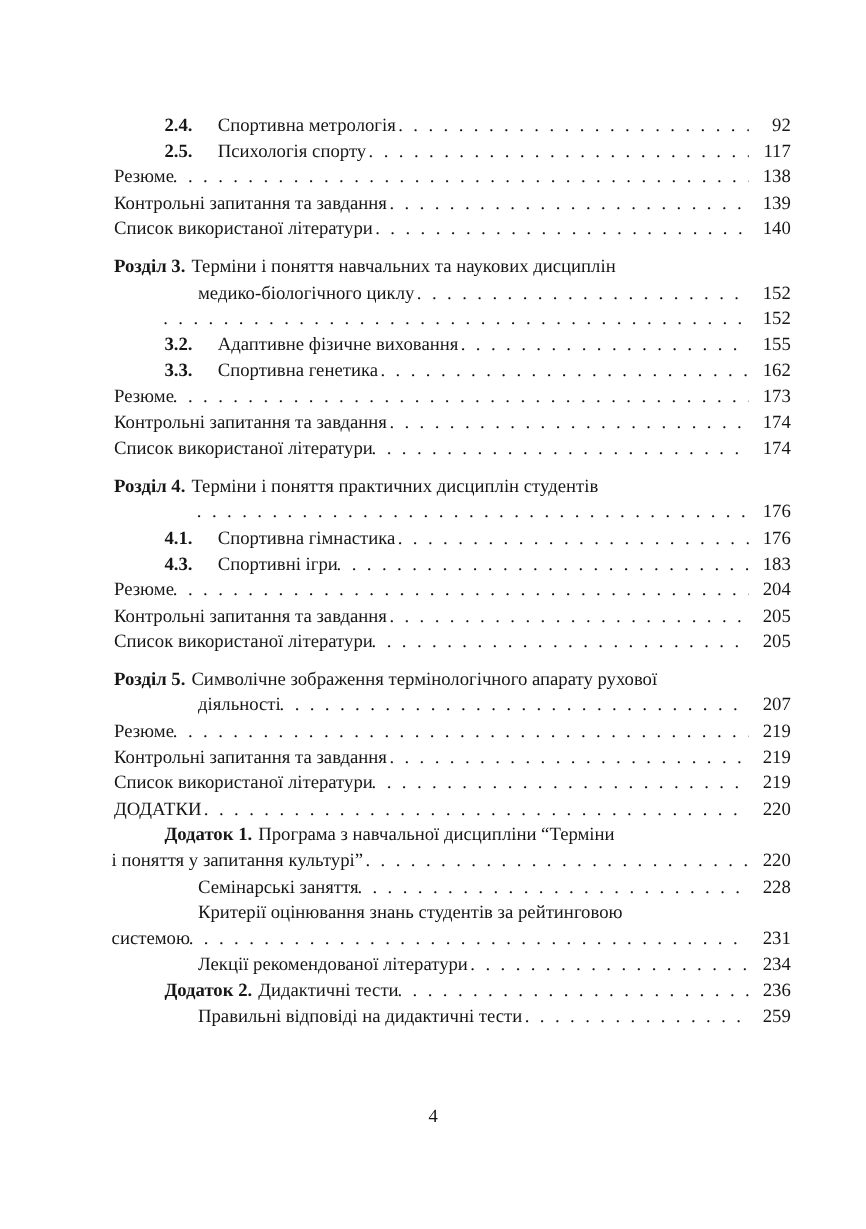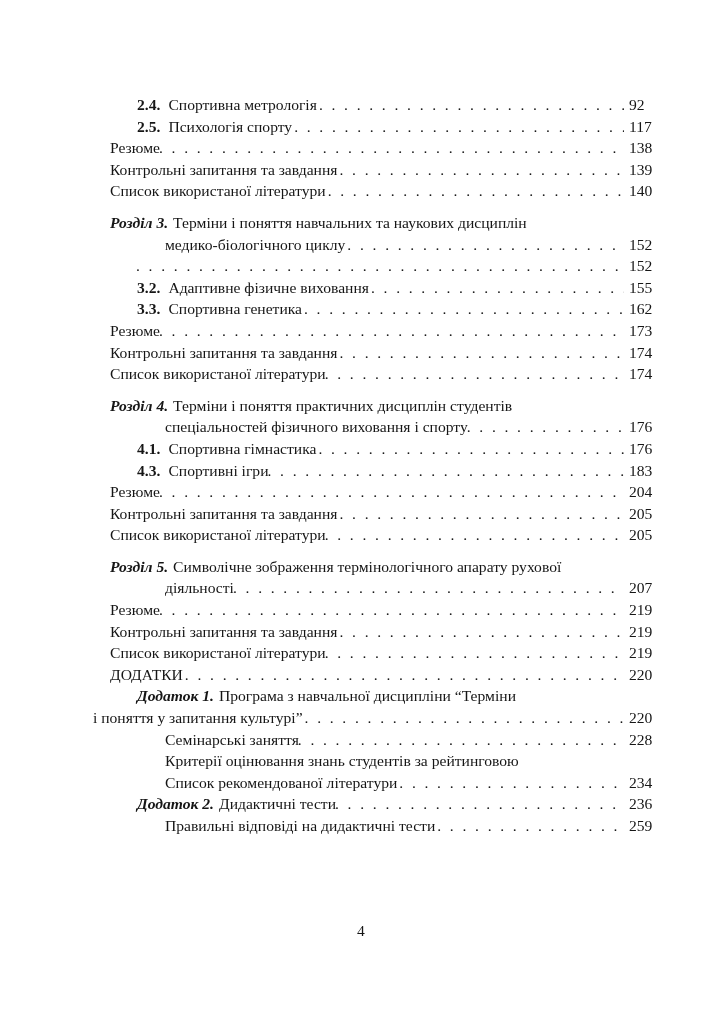--- a/index.html
+++ b/index.html
@@ -58,37 +58,36 @@
   .entry .leader::after {
     content: ". . . . . . . . . . . . . . . . . . . . . . . . . . . . . . . . . . . . . . . . . . . . . . . . . . . . . . . . . . . . . . . . . . . . . . . .";
   }
   .entry.tight .leader {
     margin-left: -1px;
   }
 
   .entry .pageno {
     flex: 0 0 auto;
     width: 30px;
-    text-align: left;
+    text-align: right;
     margin-left: 4px;
   }
 
   
   .num {
     font-weight: bold;
-    margin-right: 8px;
+    margin-right: 21px;
   }
   .chapnum {
     font-weight: bold;
     margin-right: 5px;
-    font-style: italic;
-  }
-
-  
-  .lvl0  { margin-left: 17px; }
+  }
+
+  
+  .lvl0  { margin-left: 2px; }
   .lvl1  { margin-left: 44px; }
   .lvl2  { margin-left: 72px; }
 
   
   .cont-ind { margin-left: 72px; }
   .cont-flush { margin-left: 0px; }
 
   
   .firstline {
     font-size: 15.6px;
@@ -189,21 +188,20 @@
     <div class="entry lvl0 tight">
       <span class="label">Список використаної літератури</span>
       <span class="leader"></span>
       <span class="pageno">174</span>
     </div>
 
     <div class="blockgap"></div>
 
     <div class="firstline lvl0"><span class="chapnum">Розділ 4.</span><span>Терміни і поняття практичних дисциплін студентів</span></div>
     <div class="entry cont-ind tight">
-      <span class="label">спеціальностей фізичного виховання і спорту</span>
       <span class="leader"></span>
       <span class="pageno">176</span>
     </div>
 
     <div class="entry lvl1">
       <span class="label"><span class="num">4.1.</span><span>Спортивна гімнастика</span></span>
       <span class="leader"></span>
       <span class="pageno">176</span>
     </div>
 
@@ -273,23 +271,28 @@
     </div>
 
 
     <div class="entry lvl2 tight">
       <span class="label">Семінарські заняття</span>
       <span class="leader"></span>
       <span class="pageno">228</span>
     </div>
 
     <div class="firstline lvl2"><span>Критерії оцінювання знань студентів за рейтинговою</span></div>
+    <div class="entry cont-flush tight">
+      <span class="label">системою</span>
+      <span class="leader"></span>
+      <span class="pageno">231</span>
+    </div>
 
     <div class="entry lvl2">
-      <span class="label">Список рекомендованої літератури</span>
+      <span class="label">Лекції рекомендованої літератури</span>
       <span class="leader"></span>
       <span class="pageno">234</span>
     </div>
 
     <div class="entry lvl1 tight">
       <span class="label"><span class="chapnum">Додаток 2.</span><span>Дидактичні тести</span></span>
       <span class="leader"></span>
       <span class="pageno">236</span>
     </div>
 

